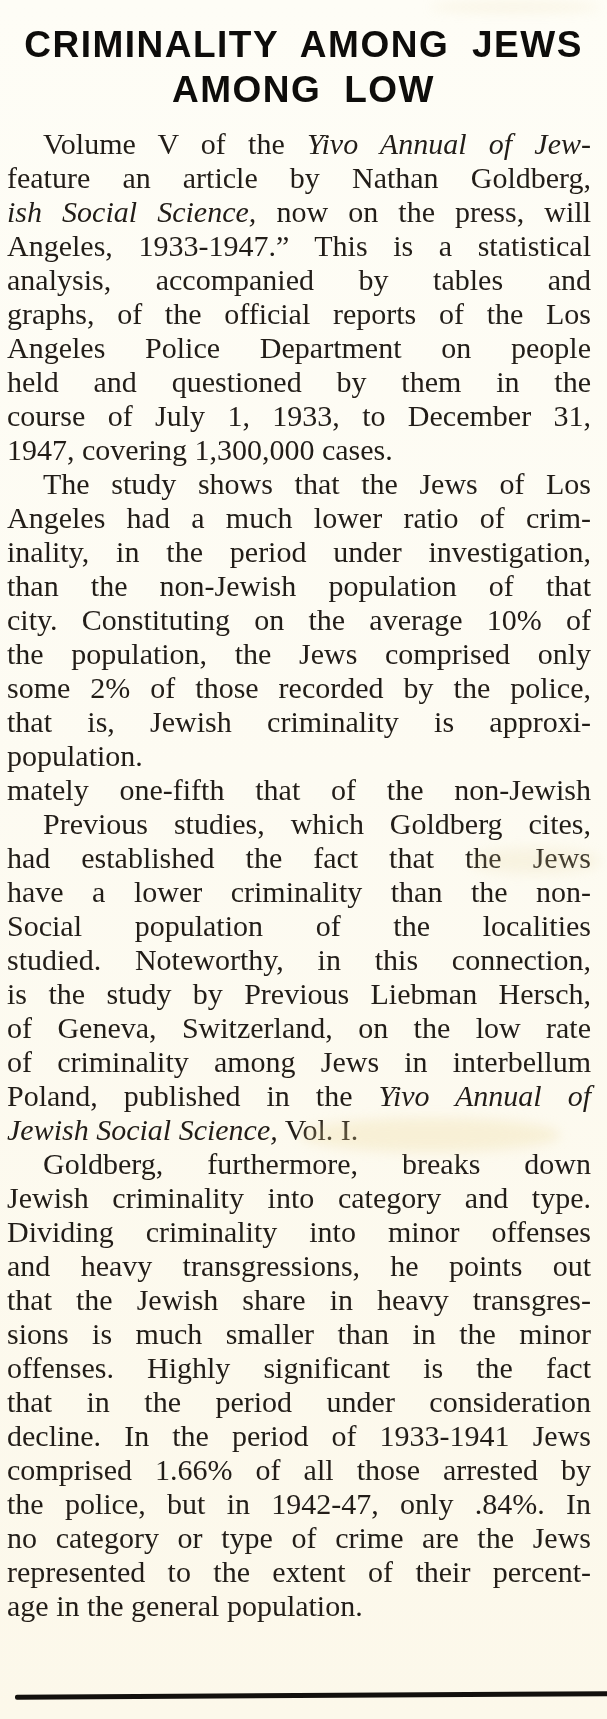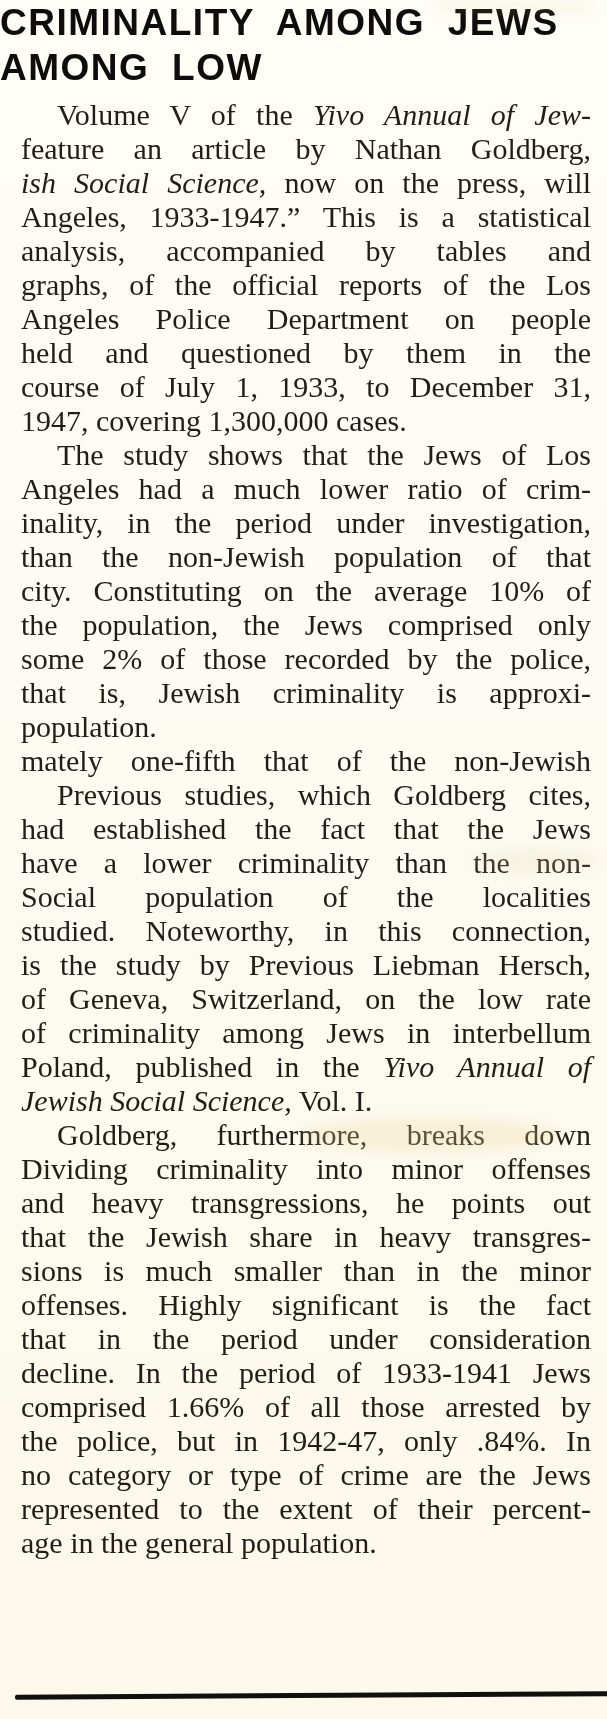--- a/index.html
+++ b/index.html
@@ -18,32 +18,34 @@
     font-family: "Liberation Serif", serif;
     color: var(--ink);
   }
   .page {
     position: relative;
     width: 607px;
     height: 1719px;
     background: linear-gradient(180deg, #fefdf6 0%, #fdfbf2 45%, #fcf8ea 100%);
   }
   .headline {
+    padding-top: 22px;
+    text-align: center;
     font-family: "Liberation Sans", sans-serif;
     font-weight: 700;
     font-size: 37px;
     line-height: 45px;
     letter-spacing: 1.5px;
     word-spacing: 11px;
     color: var(--headline_ink);
   }
   .headline .headline-line { white-space: nowrap; }
   .article-body {
-    margin-top: 8px;
-    padding-left: 21px;
+    margin-top: 15px;
+    padding-left: 7px;
     padding-right: 16px;
     font-size: 30px;
     line-height: 34px;
     color: var(--ink);
   }
   .paragraph { margin: 0; }
   .line {
     text-align: justify;
     text-align-last: justify;
     height: 34px;
@@ -123,20 +125,21 @@
         <div class="line"><span>Social population of the localities</span></div>
         <div class="line"><span>studied. Noteworthy, in this connection,</span></div>
         <div class="line"><span>is the study by Previous Liebman Hersch,</span></div>
         <div class="line"><span>of Geneva, Switzerland, on the low rate</span></div>
         <div class="line"><span>of criminality among Jews in interbellum</span></div>
         <div class="line"><span>Poland, published in the </span><span class="it">Yivo Annual of</span></div>
         <div class="line last"><span class="it">Jewish Social Science,</span><span> Vol. I.</span></div>
       </div>
       <div class="paragraph">
         <div class="line first"><span>Goldberg, furthermore, breaks down</span></div>
+        <div class="line"><span>Jewish criminality into category and type.</span></div>
         <div class="line"><span>Dividing criminality into minor offenses</span></div>
         <div class="line"><span>and heavy transgressions, he points out</span></div>
         <div class="line"><span>that the Jewish share in heavy transgres-</span></div>
         <div class="line"><span>sions is much smaller than in the minor</span></div>
         <div class="line"><span>offenses. Highly significant is the fact</span></div>
         <div class="line"><span>that in the period under consideration</span></div>
         <div class="line"><span>decline. In the period of 1933-1941 Jews</span></div>
         <div class="line"><span>comprised 1.66% of all those arrested by</span></div>
         <div class="line"><span>the police, but in 1942-47, only .84%. In</span></div>
         <div class="line"><span>no category or type of crime are the Jews</span></div>

